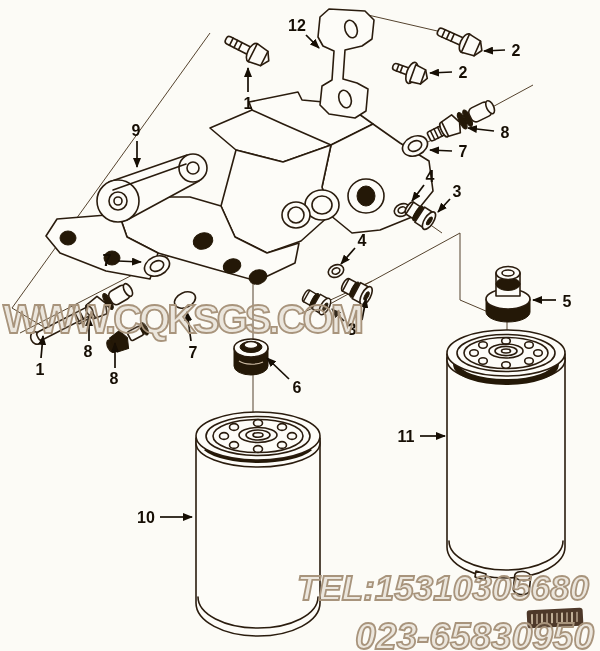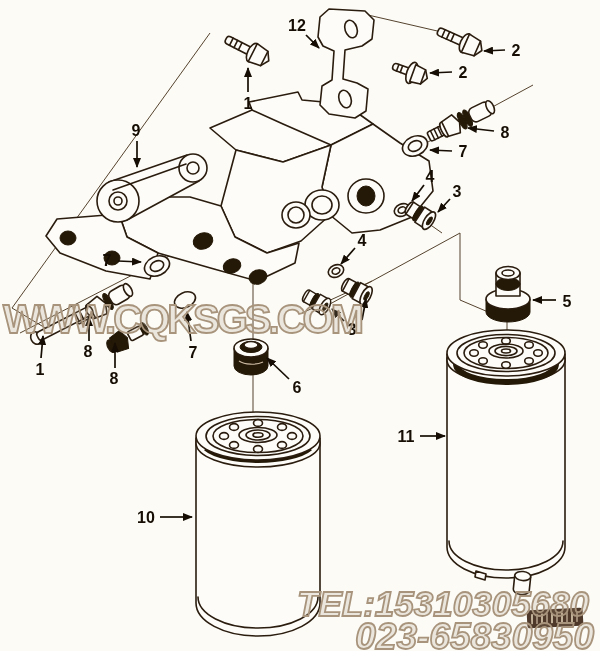--- a/index.html
+++ b/index.html
@@ -12,21 +12,21 @@
   .fw{fill:#fdfcf8;stroke:#2a1c0e;stroke-width:1.6;stroke-linejoin:round;}
   .fd{fill:#241807;stroke:#241807;stroke-width:1;}
   .thin{fill:none;stroke:#55432e;stroke-width:1;}
   .callout-text{font:bold 16px "Liberation Sans",sans-serif;fill:#160e04;text-anchor:middle;dominant-baseline:central;}
   .callout-arrow{stroke:#160e04;stroke-width:1.7;fill:none;}
 
   
   .wm{position:absolute;white-space:nowrap;font-weight:bold;pointer-events:none;z-index:5;
       color:rgba(171,151,124,0.20);-webkit-text-stroke:1.8px #a8947c;}
   .wm-site{left:3px;top:297px;font-size:40px;letter-spacing:-3px;}
-  .wm-tel{right:11px;top:584px;font-size:35px;font-style:italic;}
+  .wm-tel{right:11px;top:568px;font-size:35px;font-style:italic;}
   .wm-phone{right:6px;top:616px;font-size:37px;font-style:italic;}
 
   
   .stamp{position:absolute;left:527px;top:609px;width:56px;height:18px;background:#3f2818;
          border-radius:3px;transform:rotate(-3deg);z-index:4;opacity:.92;}
   .stamp::after{content:"";position:absolute;top:4px;bottom:4px;left:4px;right:4px;
       background:repeating-linear-gradient(90deg,rgba(232,214,186,.75) 0 2px,transparent 2px 5px,
                  rgba(232,214,186,.5) 5px 7px,transparent 7px 10px);}
 </style>
 </head>

